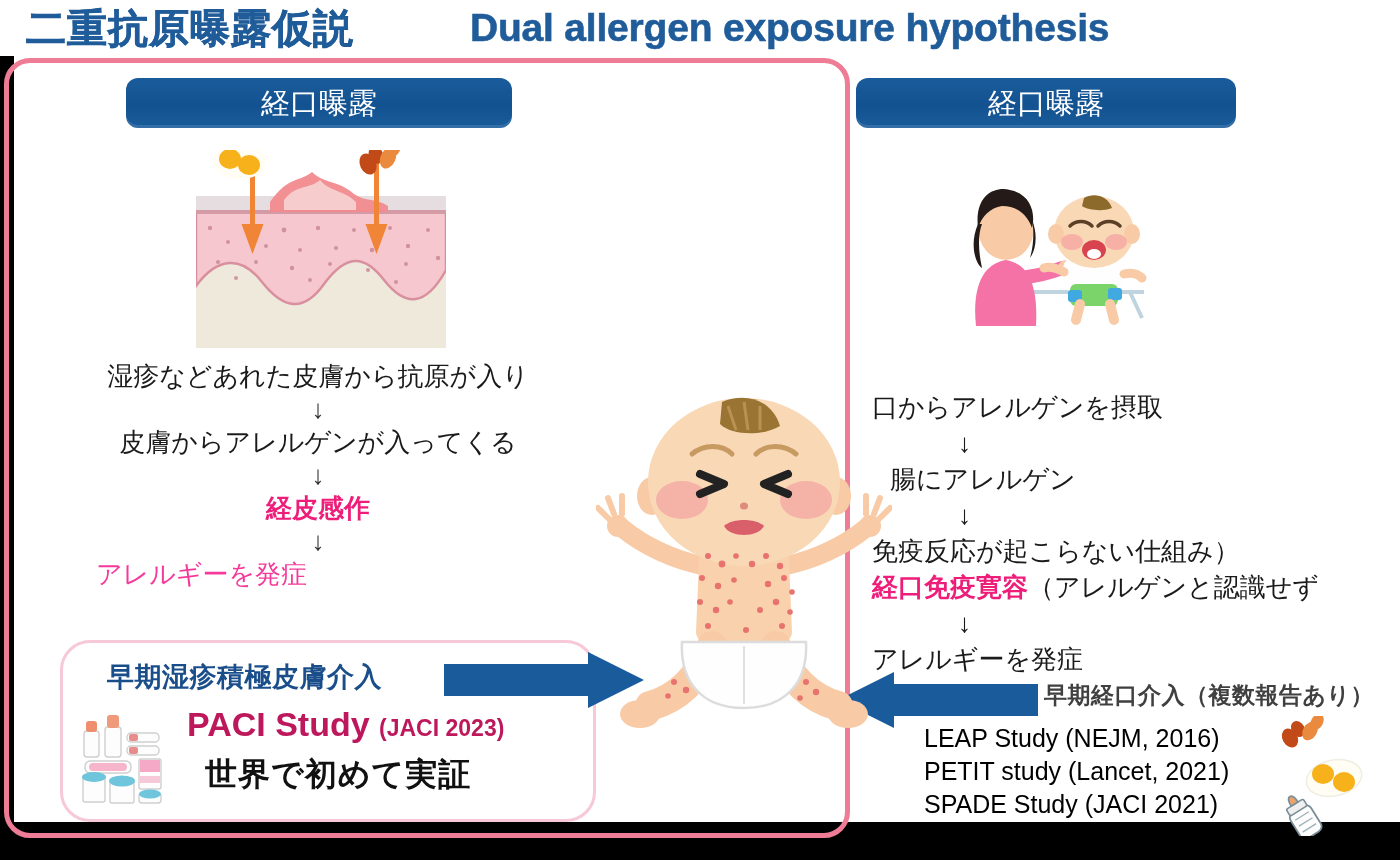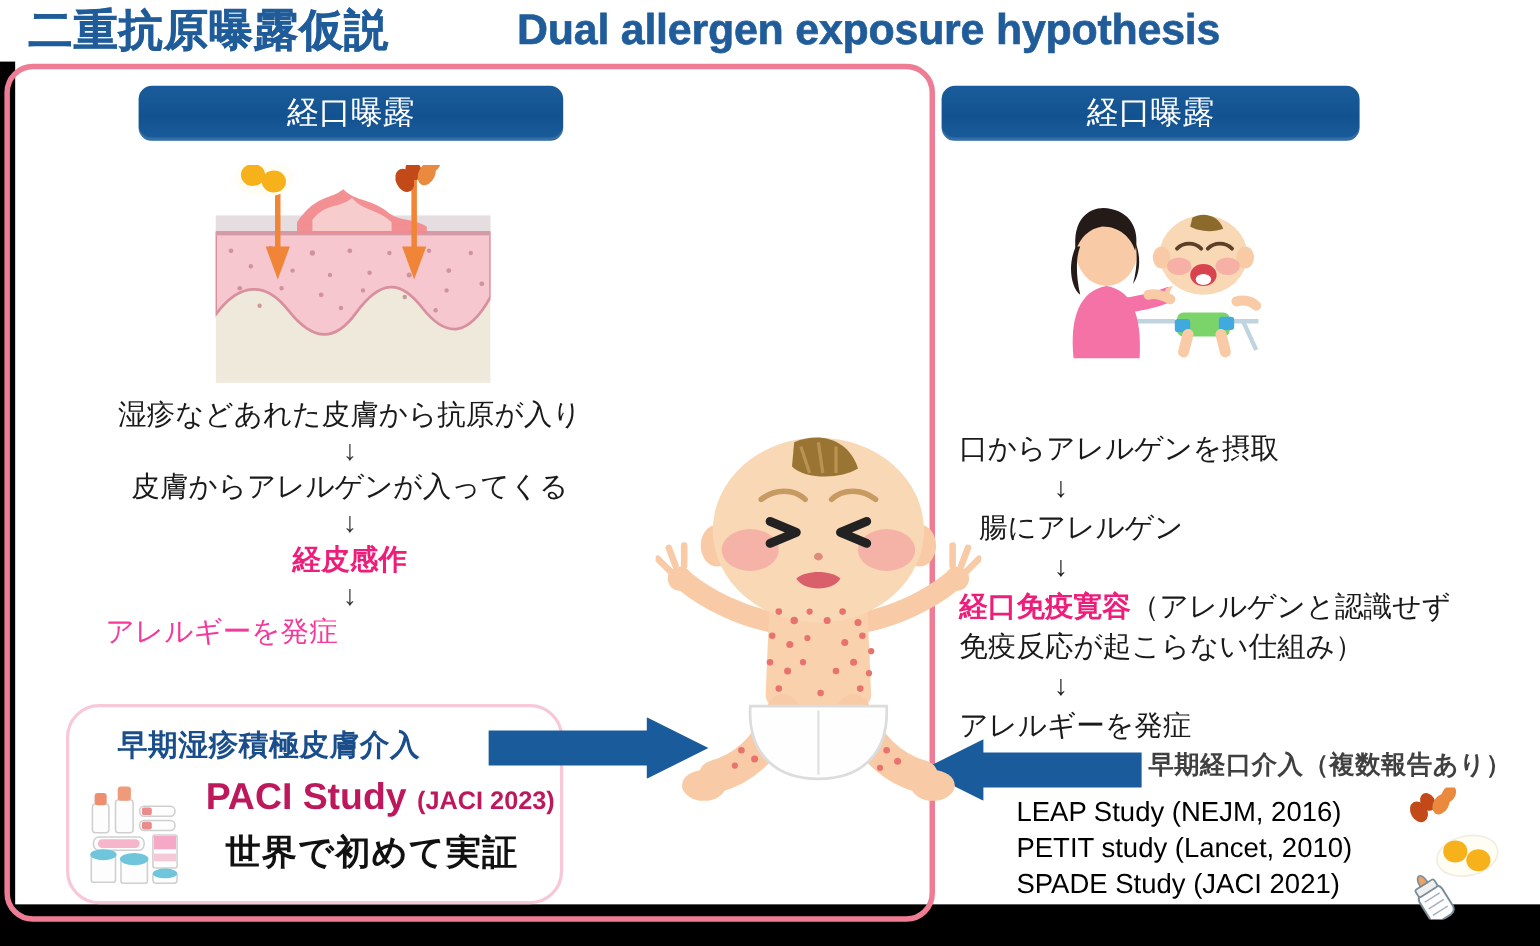--- a/index.html
+++ b/index.html
@@ -59,21 +59,21 @@
   .flow-line{font-size:26px;color:#1a1a1a;line-height:36px;white-space:nowrap;}
   .flow-arrow{font-size:26px;color:#333;line-height:30px;text-align:center;}
   .pink-bold{color:#EE1D7A;font-weight:bold;}
   .pink-plain{color:#F5399B;}
 
   .left-flow{left:78px;top:358px;width:500px;}
   .left-flow .c{text-align:center;width:480px;}
 
   
   .paci-box{
-    position:absolute;left:60px;top:640px;width:452px;height:182px;
+    position:absolute;left:60px;top:640px;width:536px;height:182px;
     border:3px solid #F7C9D8;border-radius:30px;box-sizing:border-box;background:#fff;
   }
   .paci-head{position:absolute;left:44px;top:16px;font-size:27px;font-weight:bold;color:#1A4E8A;letter-spacing:0.5px;}
   .paci-title{position:absolute;left:124px;top:62px;font-size:34px;font-weight:bold;color:#be185d;white-space:nowrap;}
   .paci-title .jaci{font-size:23px;}
   .paci-sub{position:absolute;left:142px;top:110px;font-size:32px;font-weight:bold;color:#111;letter-spacing:1px;}
   .cream-icons{position:absolute;left:16px;top:66px;width:106px;height:96px;}
 
   
   .arrow-right-big{position:absolute;left:444px;top:652px;width:200px;height:56px;}
@@ -345,30 +345,30 @@
 
       <path d="M136,128 L132,144 M166,128 L170,144" stroke="#F8CBA6" stroke-width="10" stroke-linecap="round"></path>
     </svg>
   </div>
 
   <div class="flow right-flow">
     <div class="ln">口からアレルゲンを摂取</div>
     <div class="ln" style="text-align:left;padding-left:86px;">↓</div>
     <div class="ln" style="padding-left:18px;">腸にアレルゲン</div>
     <div class="ln" style="text-align:left;padding-left:86px;">↓</div>
+    <div class="ln">免疫反応が起こらない仕組み）</div>
     <div class="ln"><span class="pink-bold">経口免疫寛容</span><span>（アレルゲンと認識せず</span></div>
-    <div class="ln">免疫反応が起こらない仕組み）</div>
     <div class="ln" style="text-align:left;padding-left:86px;">↓</div>
     <div class="ln pink-plain">アレルギーを発症</div>
   </div>
 
   <div class="oral-head">早期経口介入（複数報告あり）</div>
   <div class="study-list">
     <div>LEAP Study (NEJM, 2016)</div>
-    <div>PETIT study (Lancet, 2010)</div>
+    <div>PETIT study (Lancet, 2021)</div>
     <div>SPADE Study (JACI 2021)</div>
   </div>
 
   <div class="food-icons">
     <svg width="110" height="120" viewBox="0 0 110 120">
       <g>
         <ellipse cx="14" cy="22" rx="7.5" ry="10" transform="rotate(-30 14 22)" fill="#C24A18"></ellipse>
         <ellipse cx="22" cy="13" rx="6.5" ry="8.5" transform="rotate(-30 22 13)" fill="#C24A18"></ellipse>
         <ellipse cx="34" cy="15" rx="7" ry="10" transform="rotate(30 34 15)" fill="#E98A3E"></ellipse>
         <ellipse cx="41" cy="6" rx="6" ry="8.5" transform="rotate(30 41 6)" fill="#E98A3E"></ellipse>

